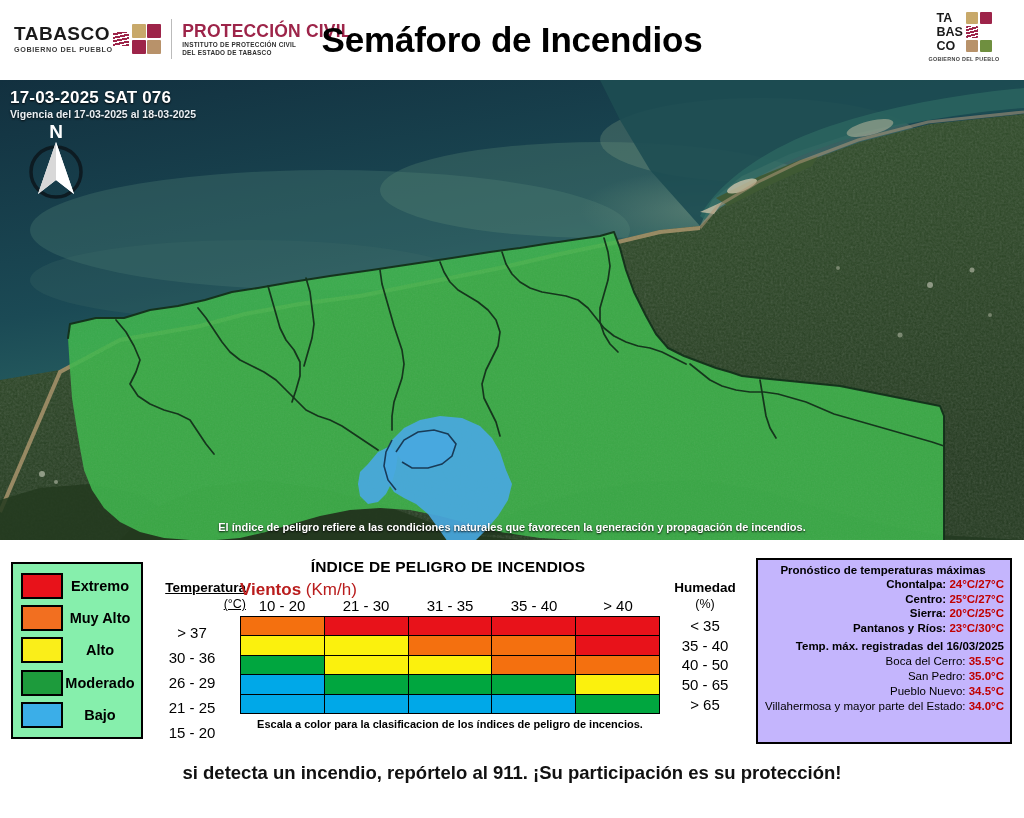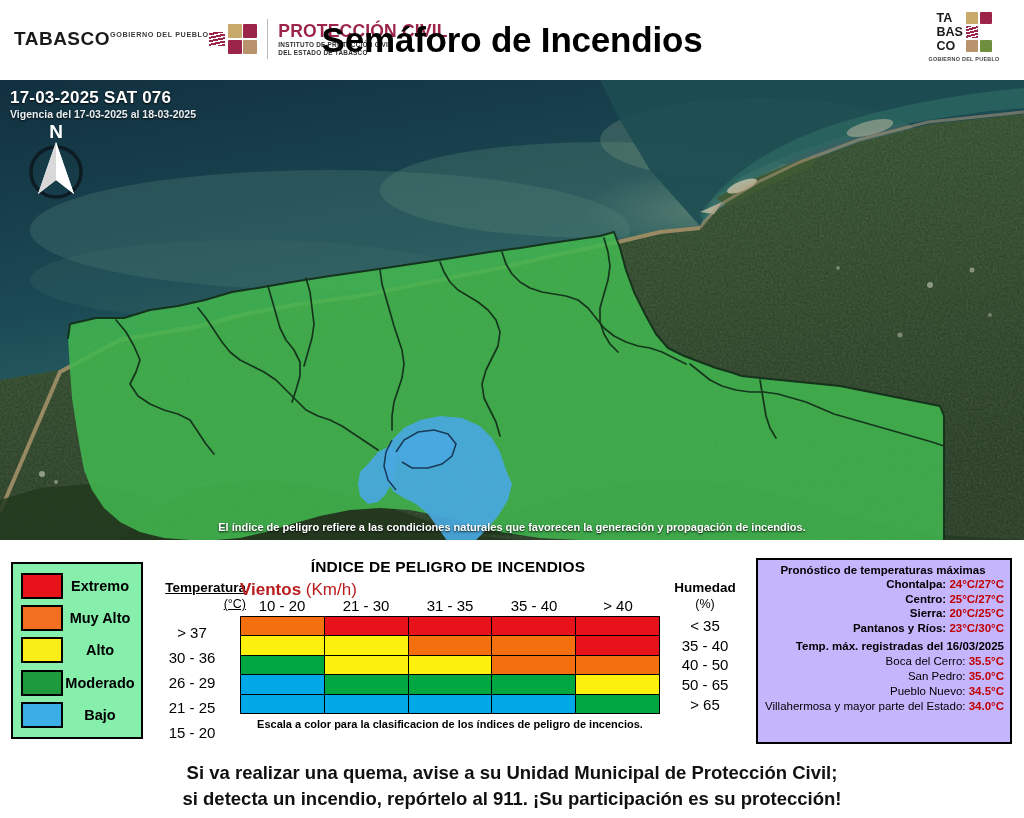--- a/index.html
+++ b/index.html
@@ -14,21 +14,21 @@
   
   .header {
     position: absolute; left: 0; top: 0;
     width: 1024px; height: 80px;
     background: #ffffff;
   }
   .logo-left {
     position: absolute; left: 14px; top: 14px;
     display: flex; align-items: center; height: 50px;
   }
-  .tab-block { display: flex; flex-direction: row; justify-content: flex-start; }
+  .tab-block { display: flex; flex-direction: column; justify-content: flex-start; }
   .tab-word {
     font-family: "Liberation Sans", sans-serif;
     font-weight: bold; font-size: 19px; letter-spacing: 0.5px;
     color: #1a1a1a; line-height: 20px;
   }
   .tab-sub {
     font-size: 7.2px; font-weight: bold; letter-spacing: 0.6px;
     color: #3a3a3a; line-height: 9px; margin-top: 1px;
   }
   .glyph-grid {
@@ -593,15 +593,14 @@
       <span class="v">34.5°C</span>
     </div>
     <div class="fc-row2">
       <span class="k">Villahermosa y mayor parte del Estado:</span>
       <span class="v">34.0°C</span>
     </div>
   </div>
 </div>
 
 <div class="footer">
-  <div>Si va realizar una quema, avise a su Unidad Municipal de Protección Civil;</div>
   <div>si detecta un incendio, repórtelo al 911. ¡Su participación es su protección!</div>
 </div>
 
 </body></html>

